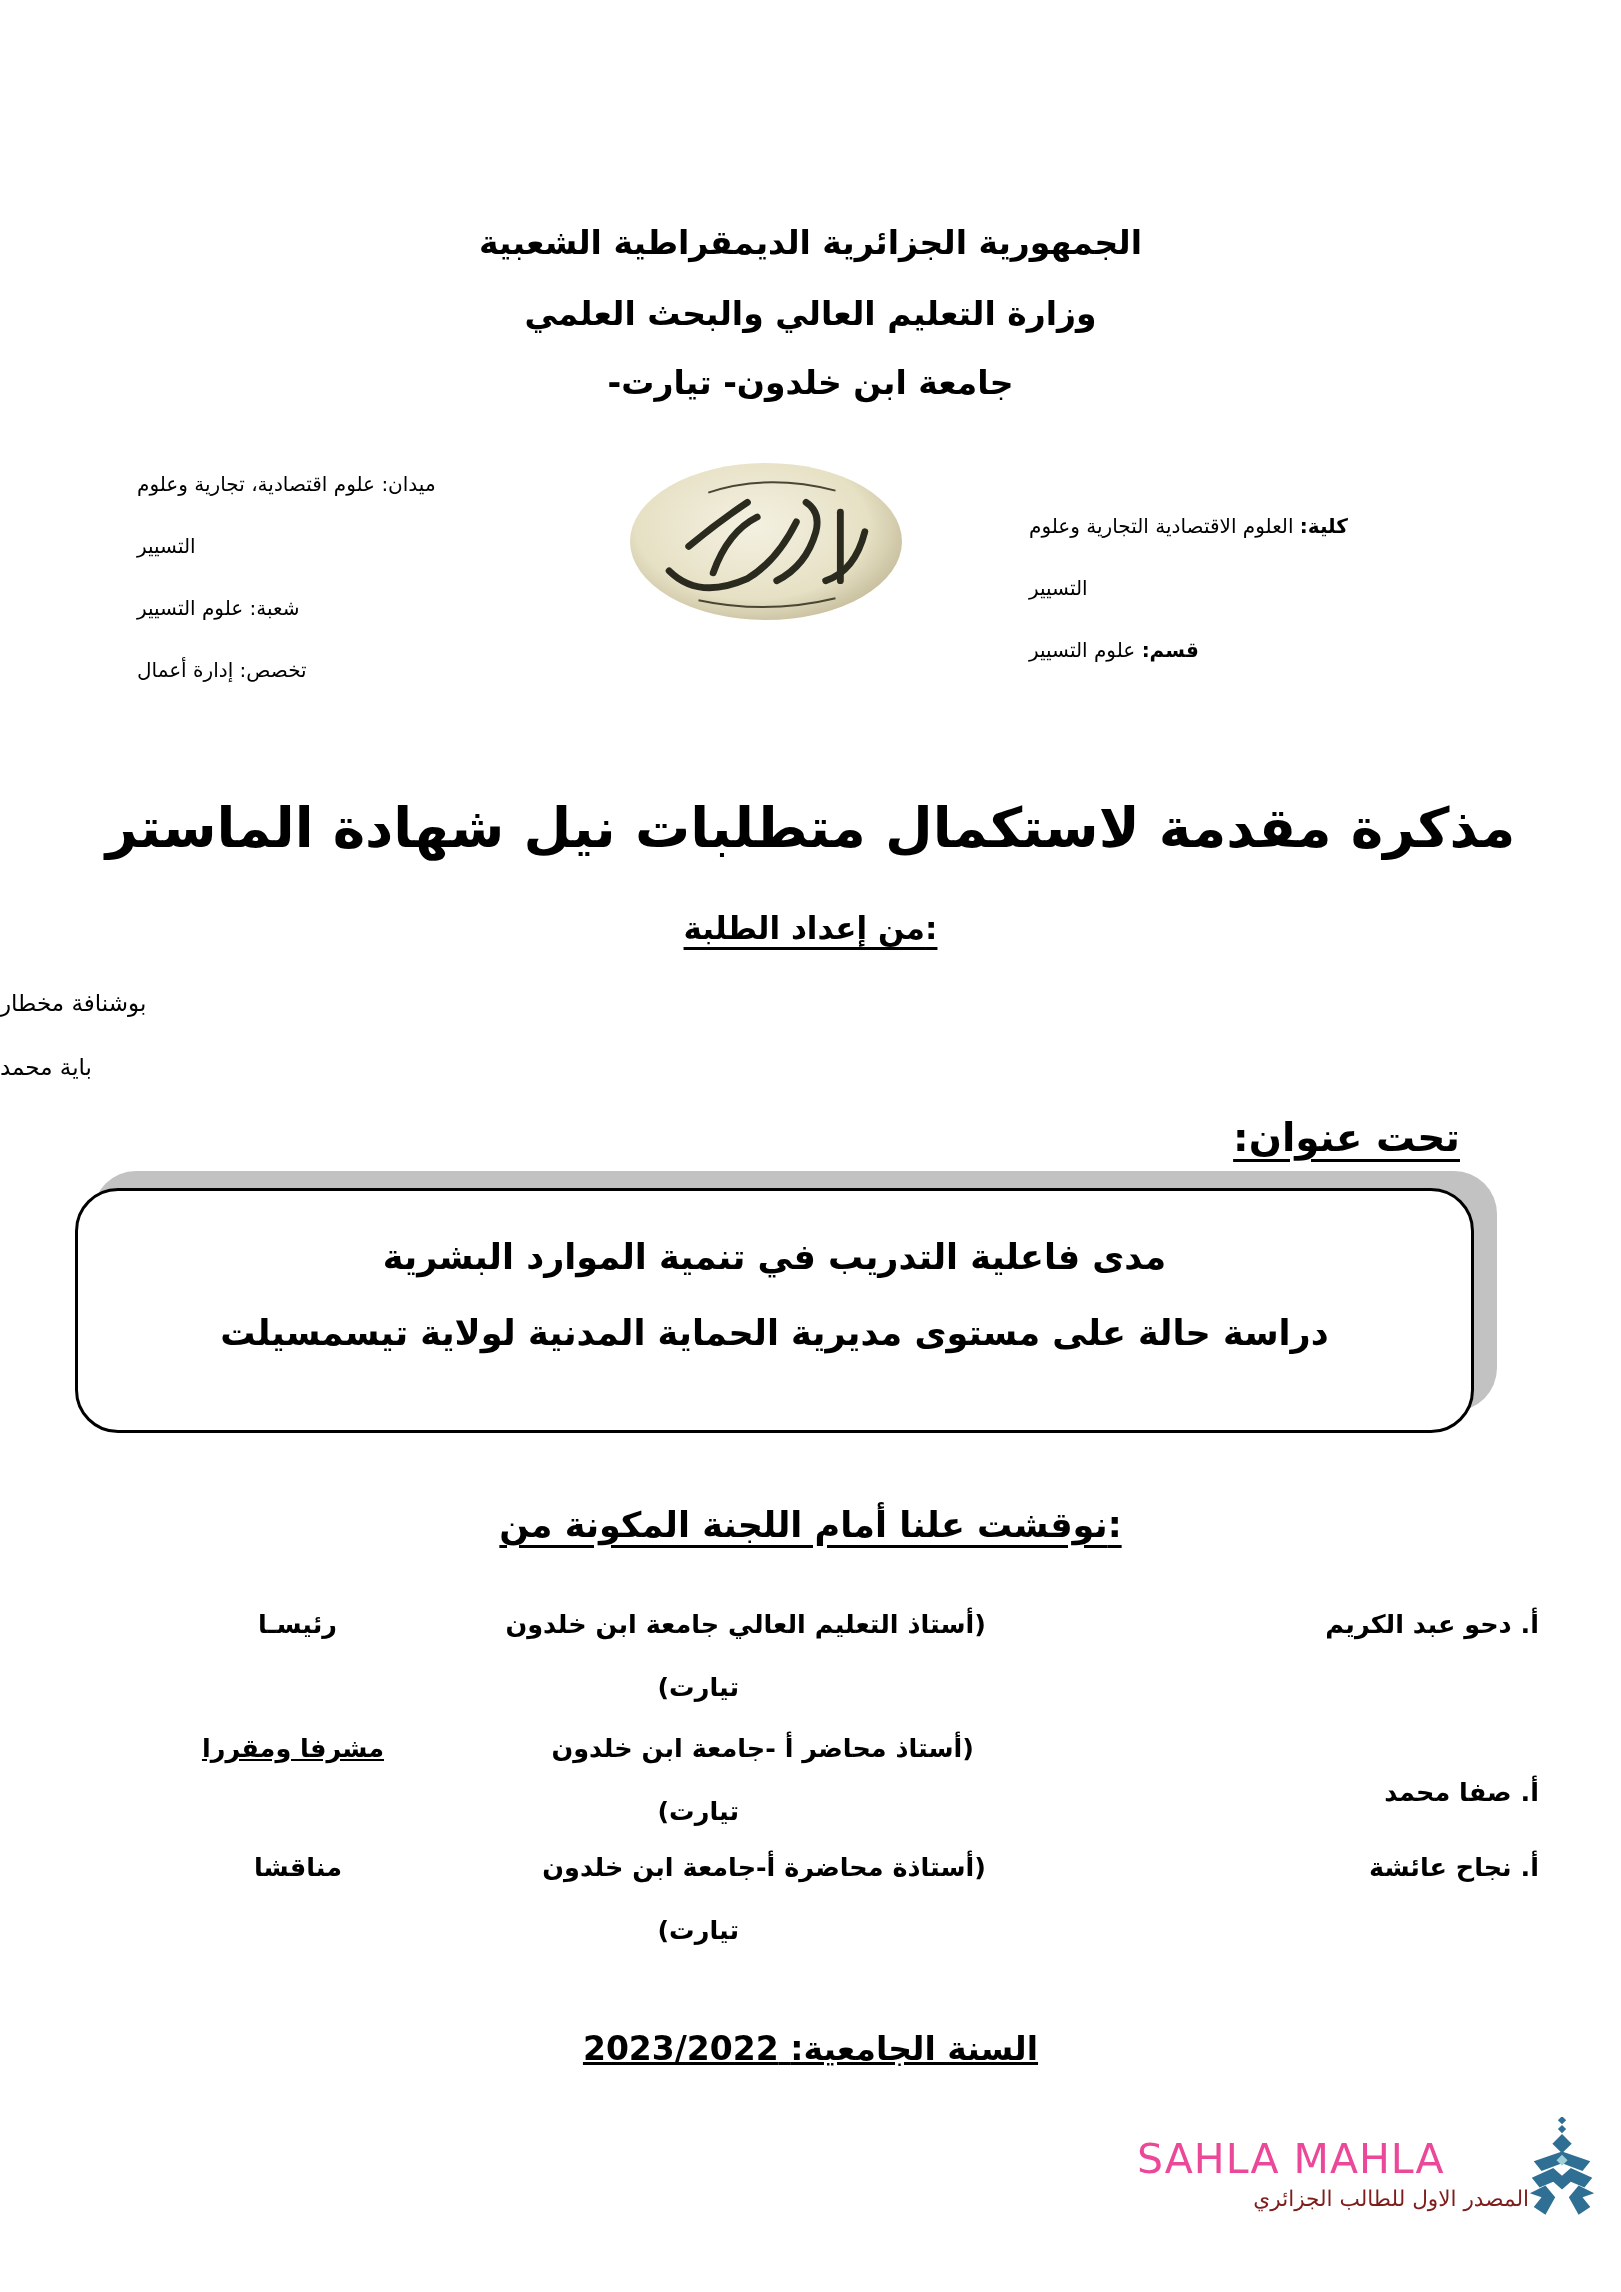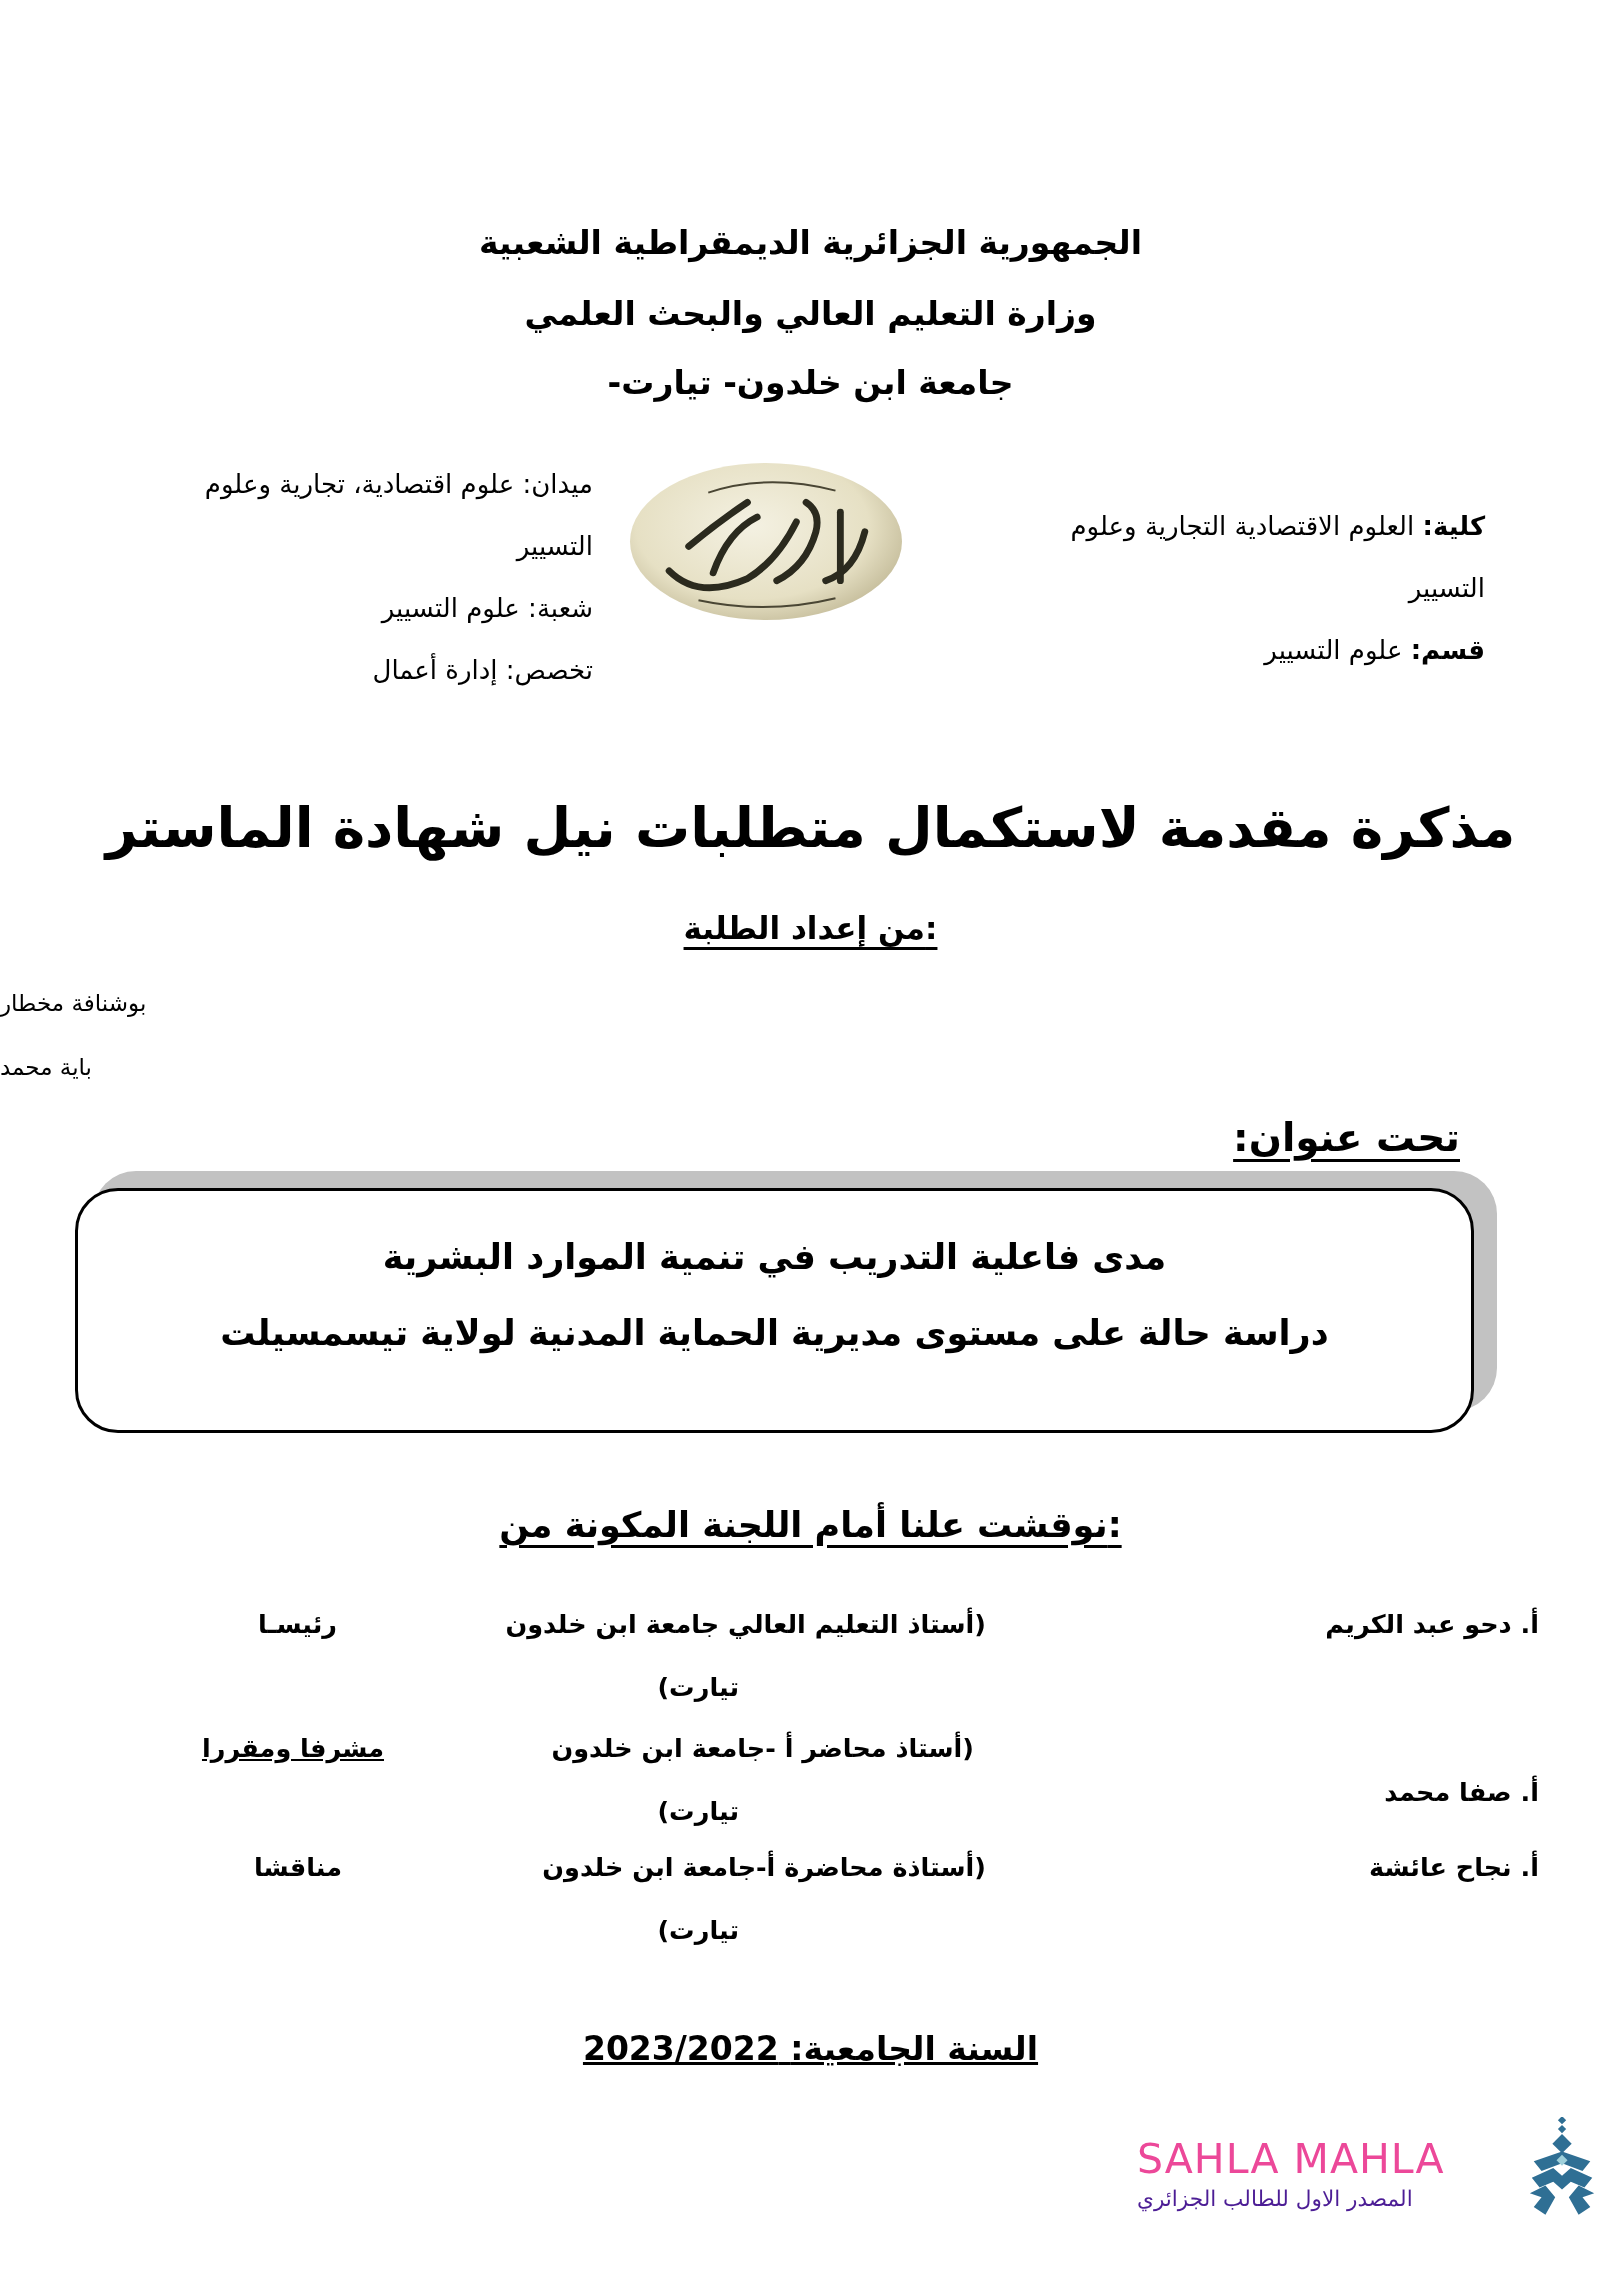--- a/index.html
+++ b/index.html
@@ -1,37 +1,37 @@
 <!DOCTYPE html>
 <html><head>
 <meta charset="utf-8">
 <style>
   html, body { margin: 0; padding: 0; background: #ffffff; }
   body { width: 1621px; height: 2293px; position: relative; overflow: hidden;
          font-family: "DejaVu Sans", sans-serif; color: #000; }
   .abs { position: absolute; }
   .hdr { left: 0; width: 1621px; font-weight: bold; font-size: 33px; text-align: center; direction: rtl; }
-  .info { direction: rtl; text-align: right; font-size: 26px; line-height: 62px; }
+  .info { direction: rtl; text-align: left; font-size: 20px; line-height: 62px; }
   .info b { font-weight: bold; }
   .main-title { left: 0; width: 1621px; top: 796px; text-align: center; direction: rtl;
                 font-size: 55px; font-weight: bold; letter-spacing: 0px; }
   .sub-head { font-size: 31px; font-weight: bold; text-decoration: underline; text-underline-offset: 7.8px; direction: rtl; }
   .student { left: 0; width: 1621px; text-align: left; direction: rtl; font-size: 23px; }
   .box-shadow { left: 93px; top: 1171px; width: 1404px; height: 240px; background: #c2c2c2; border-radius: 43px; }
   .box { left: 75px; top: 1188px; width: 1399px; height: 245px; background: #ffffff; border: 3.9px solid #000; border-radius: 43px; box-sizing: border-box; }
   .box-line { left: 75px; width: 1399px; text-align: center; direction: rtl; font-size: 35px; font-weight: bold; }
   .member { direction: rtl; font-size: 25.5px; font-weight: bold; white-space: nowrap; }
   .year { left: 0; width: 1621px; top: 2029px; text-align: center; direction: rtl; font-size: 33px; font-weight: bold; text-decoration: underline; }
   .seal { left: 630px; top: 463px; width: 272px; height: 157px; border-radius: 50%;
           background: radial-gradient(ellipse at 45% 40%, #f4f1e2 0%, #e6e0c4 55%, #b9b08c 85%, #8b8466 100%);
           overflow: hidden; }
   .seal svg { width: 100%; height: 100%; }
   .logo-wrap { left: 1137px; top: 2117px; width: 480px; height: 108px; }
   .logo-text { position: absolute; left: 0; top: 17.6px; font-family: "DejaVu Sans", sans-serif; font-size: 41px; color: #ec4899; letter-spacing: 1px; }
-  .logo-sub { position: absolute; left: 0; top: 69px; width: 392px; text-align: left; direction: rtl; font-family: "DejaVu Serif", serif; font-size: 21.6px; color: #4c1d95; }
+  .logo-sub { position: absolute; left: 0; top: 69px; width: 392px; text-align: right; direction: rtl; font-family: "DejaVu Serif", serif; font-size: 21.6px; color: #7f1d1d; }
   .logo-mark { position: absolute; left: 387px; top: 0; width: 78px; height: 103px; }
 </style>
 </head>
 <body>
 
 <div class="abs hdr" style="top:223px;">الجمهورية الجزائرية الديمقراطية الشعبية</div>
 <div class="abs hdr" style="top:294px;">وزارة التعليم العالي والبحث العلمي</div>
 <div class="abs hdr" style="top:363px;">جامعة ابن خلدون- تيارت-</div>
 
 <div class="abs info" style="left:137px; width:456px; top:453px;">

